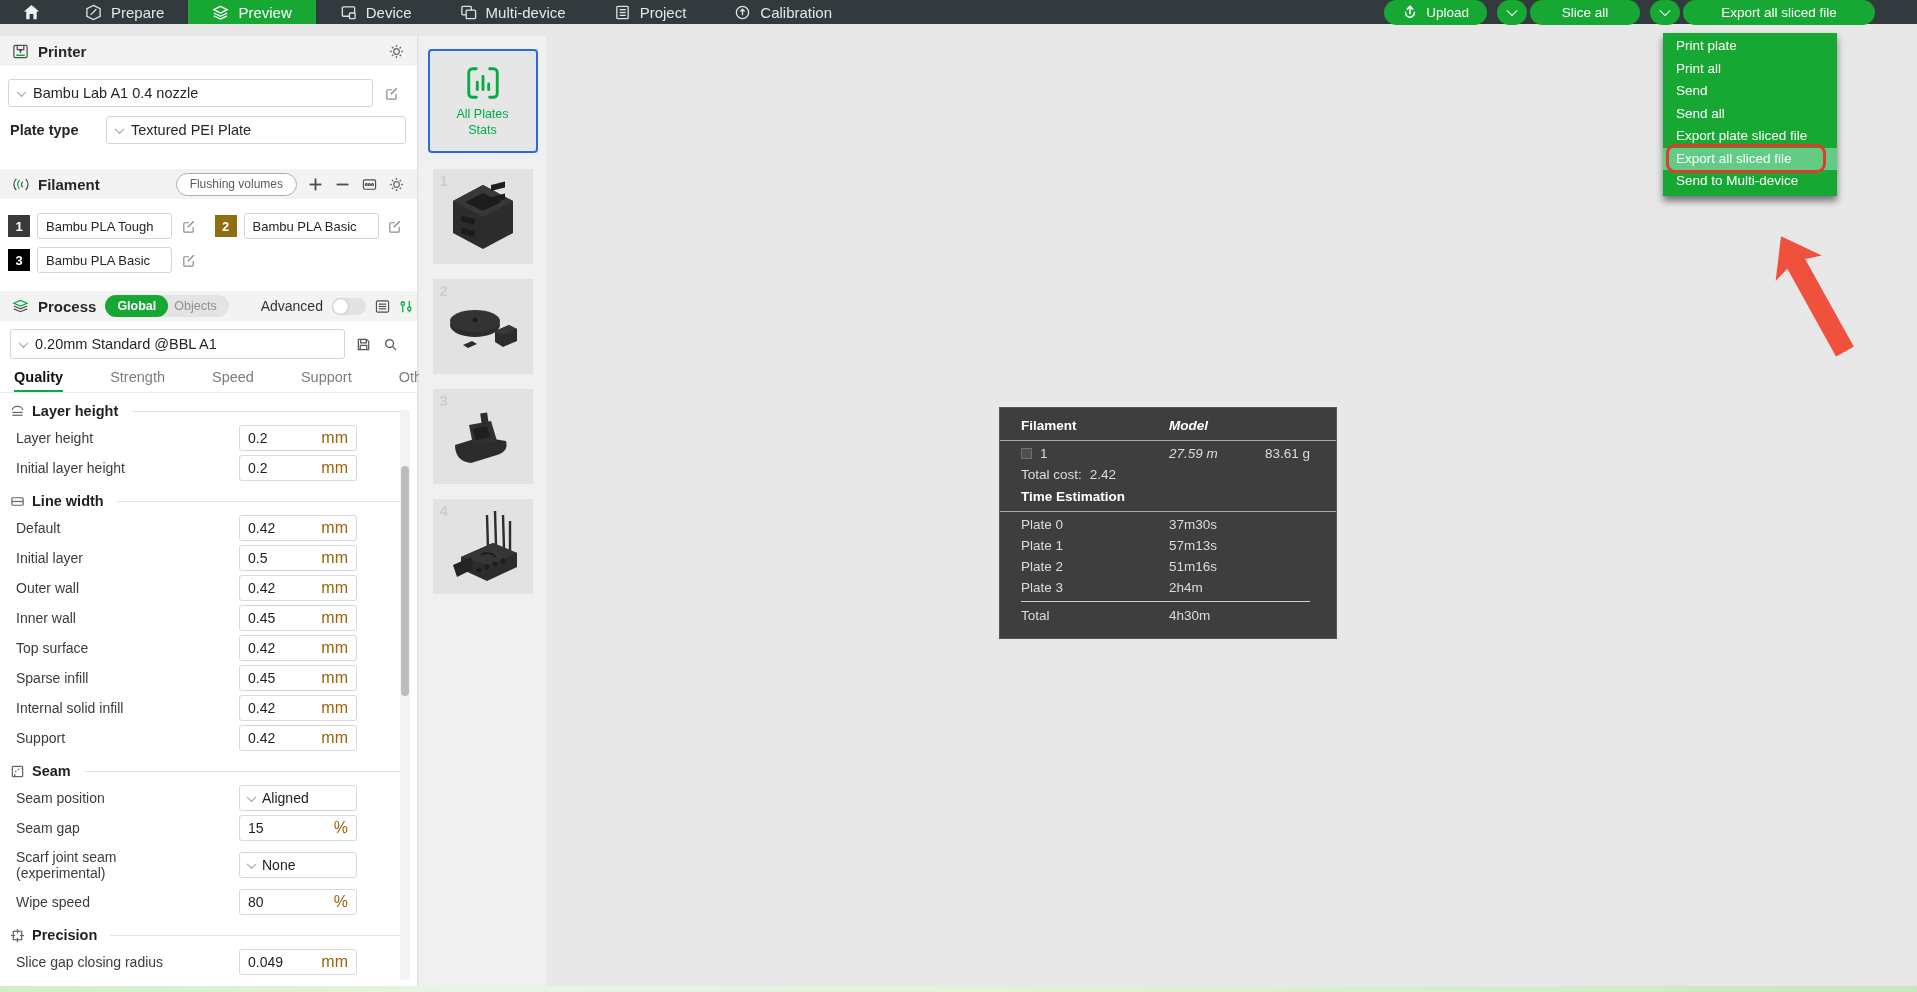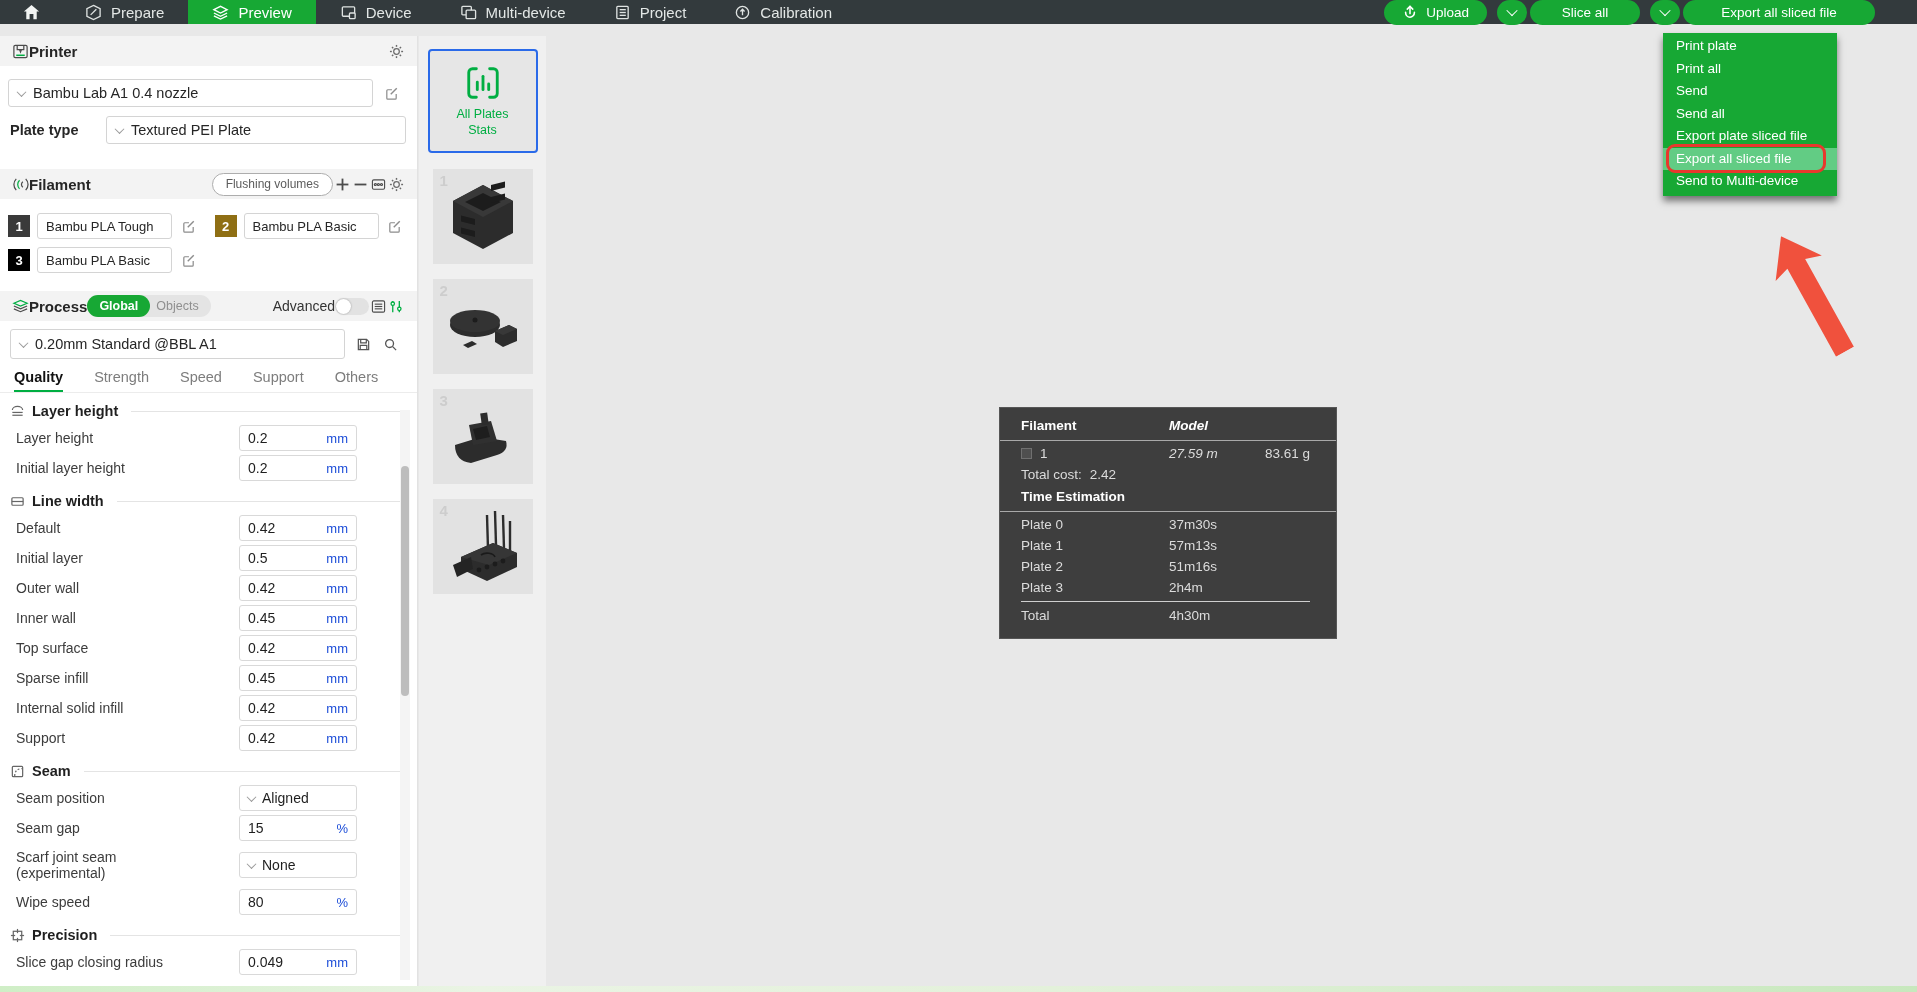--- a/index.html
+++ b/index.html
@@ -21,21 +21,21 @@
 
   
   .menu { position:absolute; left:1663px; top:33px; width:174px; background:#17a834; padding:2px 0 3px; box-shadow:0 5px 7px rgba(0,0,0,.5); z-index:30; }
   .menu-item { height:22.5px; line-height:22.5px; padding-left:13px; color:#fff; font-size:13.5px; cursor:pointer; white-space:nowrap; }
   .menu-item.hl { background:#62cc84; }
   .red-rect { position:absolute; left:1666px; top:144px; width:160px; height:29px; border:3.5px solid #e8382d; border-radius:9px; z-index:31; pointer-events:none; }
   .red-arrow { position:absolute; left:1778px; top:228px; width:70px; height:132px; transform:rotate(-29deg); transform-origin:50% 50%; z-index:31; }
 
   
   .sidebar { position:absolute; left:0; top:36px; width:418px; height:950px; background:#fff; border-right:1px solid #e2e2e2; }
-  .sec-h { height:30px; background:#f3f3f3; display:flex; align-items:center; padding:0 12px; font-size:15px; font-weight:bold; color:#262626; }
+  .sec-h { height:30px; background:#f3f3f3; display:flex; align-items:center; gap:9px; padding:0 12px; font-size:15px; font-weight:bold; color:#262626; }
   .sec-h svg.hicon { width:17px; height:17px; flex:0 0 auto; }
   .spacer { flex:1; }
   .icon-btn { width:18px; height:18px; display:flex; align-items:center; justify-content:center; cursor:pointer; }
   .icon-btn svg { width:15px; height:15px; }
 
   .combo { height:28px; border:1px solid #d4d4d4; border-radius:3px; background:#fff; display:flex; align-items:center; gap:8px; padding:0 9px; font-size:14.5px; color:#262626; cursor:pointer; }
   .printer-row { display:flex; align-items:center; gap:9px; margin:13px 8px 0; }
   .printer-row .combo { width:365px; }
   .plate-row { display:flex; align-items:center; margin:9px 8px 0 10px; }
   .plate-row .lbl { font-size:14.5px; font-weight:bold; color:#262626; width:96px; }
@@ -49,33 +49,33 @@
 
   .seg { background:#e4e4e4; border-radius:12px; height:22px; display:flex; align-items:center; font-size:12.5px; font-weight:normal; cursor:pointer; }
   .seg-on { background:#17a834; color:#fff; border-radius:12px; height:22px; padding:0 12px; display:flex; align-items:center; font-weight:bold; }
   .seg-off { color:#8f8f8f; padding:0 12px 0 6px; }
   .adv-lbl { font-size:14px; font-weight:normal; color:#333; margin-left:14px; }
   .toggle { width:34px; height:17px; background:#e2e2e2; border-radius:9px; position:relative; cursor:pointer; flex:0 0 auto; }
   .toggle .knob { position:absolute; left:1px; top:1px; width:15px; height:15px; border-radius:50%; background:#fff; box-shadow:0 0 2px rgba(0,0,0,.35); }
 
   .preset-row { display:flex; align-items:center; gap:9px; margin:8px 8px 0 10px; }
   .preset-row .combo { width:335px; height:30px; }
-  .tabs { display:flex; gap:31px; padding:10px 0 0 14px; height:34px; border-bottom:1px solid #ececec; }
+  .tabs { display:flex; gap:47px; padding:10px 0 0 14px; height:34px; border-bottom:1px solid #ececec; }
   .ptab { font-size:14.5px; color:#7d7d7d; padding-bottom:6px; cursor:pointer; }
   .ptab.active { color:#111; font-weight:bold; border-bottom:2.5px solid #00ae42; }
 
   .params { position:relative; }
   .pgroup-h { display:flex; align-items:center; gap:7px; height:30px; padding:6px 14px 0 10px; font-size:14.5px; font-weight:bold; color:#1f1f1f; }
   .pgroup-h svg { width:15px; height:15px; }
   .pgroup-h .rule { flex:1; height:1px; background:#e4e4e4; margin-left:6px; }
   .prow { display:flex; align-items:center; justify-content:space-between; height:30px; padding:0 60px 0 16px; }
   .prow.tall { height:44px; }
   .plabel { font-size:14px; color:#3c3c3c; width:170px; line-height:1.15; }
   .pinput { width:118px; height:26px; border:1px solid #d9d9d9; border-radius:3px; background:#fff; display:flex; align-items:center; padding:0 8px; font-size:14px; color:#1e1e1e; gap:7px; }
-  .punit { margin-left:auto; color:#1d4ed8; font-size:13px; }
+  .punit { margin-left:auto; color:#a16207; font-size:16px; }
   .sb-track { position:absolute; left:400px; top:374px; height:570px; width:10px; background:#f4f4f4; }
   .sb-thumb { position:absolute; left:1px; top:56px; width:8px; height:230px; background:#bdbdbd; border-radius:4px; }
 
   
   .strip { position:absolute; left:419px; top:36px; width:127px; height:950px; background:#f0f0f0; }
   .stats-card { width:110px; height:104px; margin:13px auto 16px; background:#e6e6e6; border:2px solid #2a6ae9; border-radius:4px; display:flex; flex-direction:column; align-items:center; justify-content:center; gap:5px; cursor:pointer; }
   .stats-card .cap { color:#00ae42; font-size:12.5px; text-align:center; line-height:1.25; width:80px; }
   .plate-card { width:100px; height:95px; margin:15px auto 0; background:#e2e2e2; position:relative; cursor:pointer; }
   .plate-card .num { position:absolute; left:7px; top:3px; color:#cdcdcd; font-size:15px; font-weight:bold; }
   .plate-card svg { position:absolute; left:10px; top:8px; width:80px; height:80px; }

